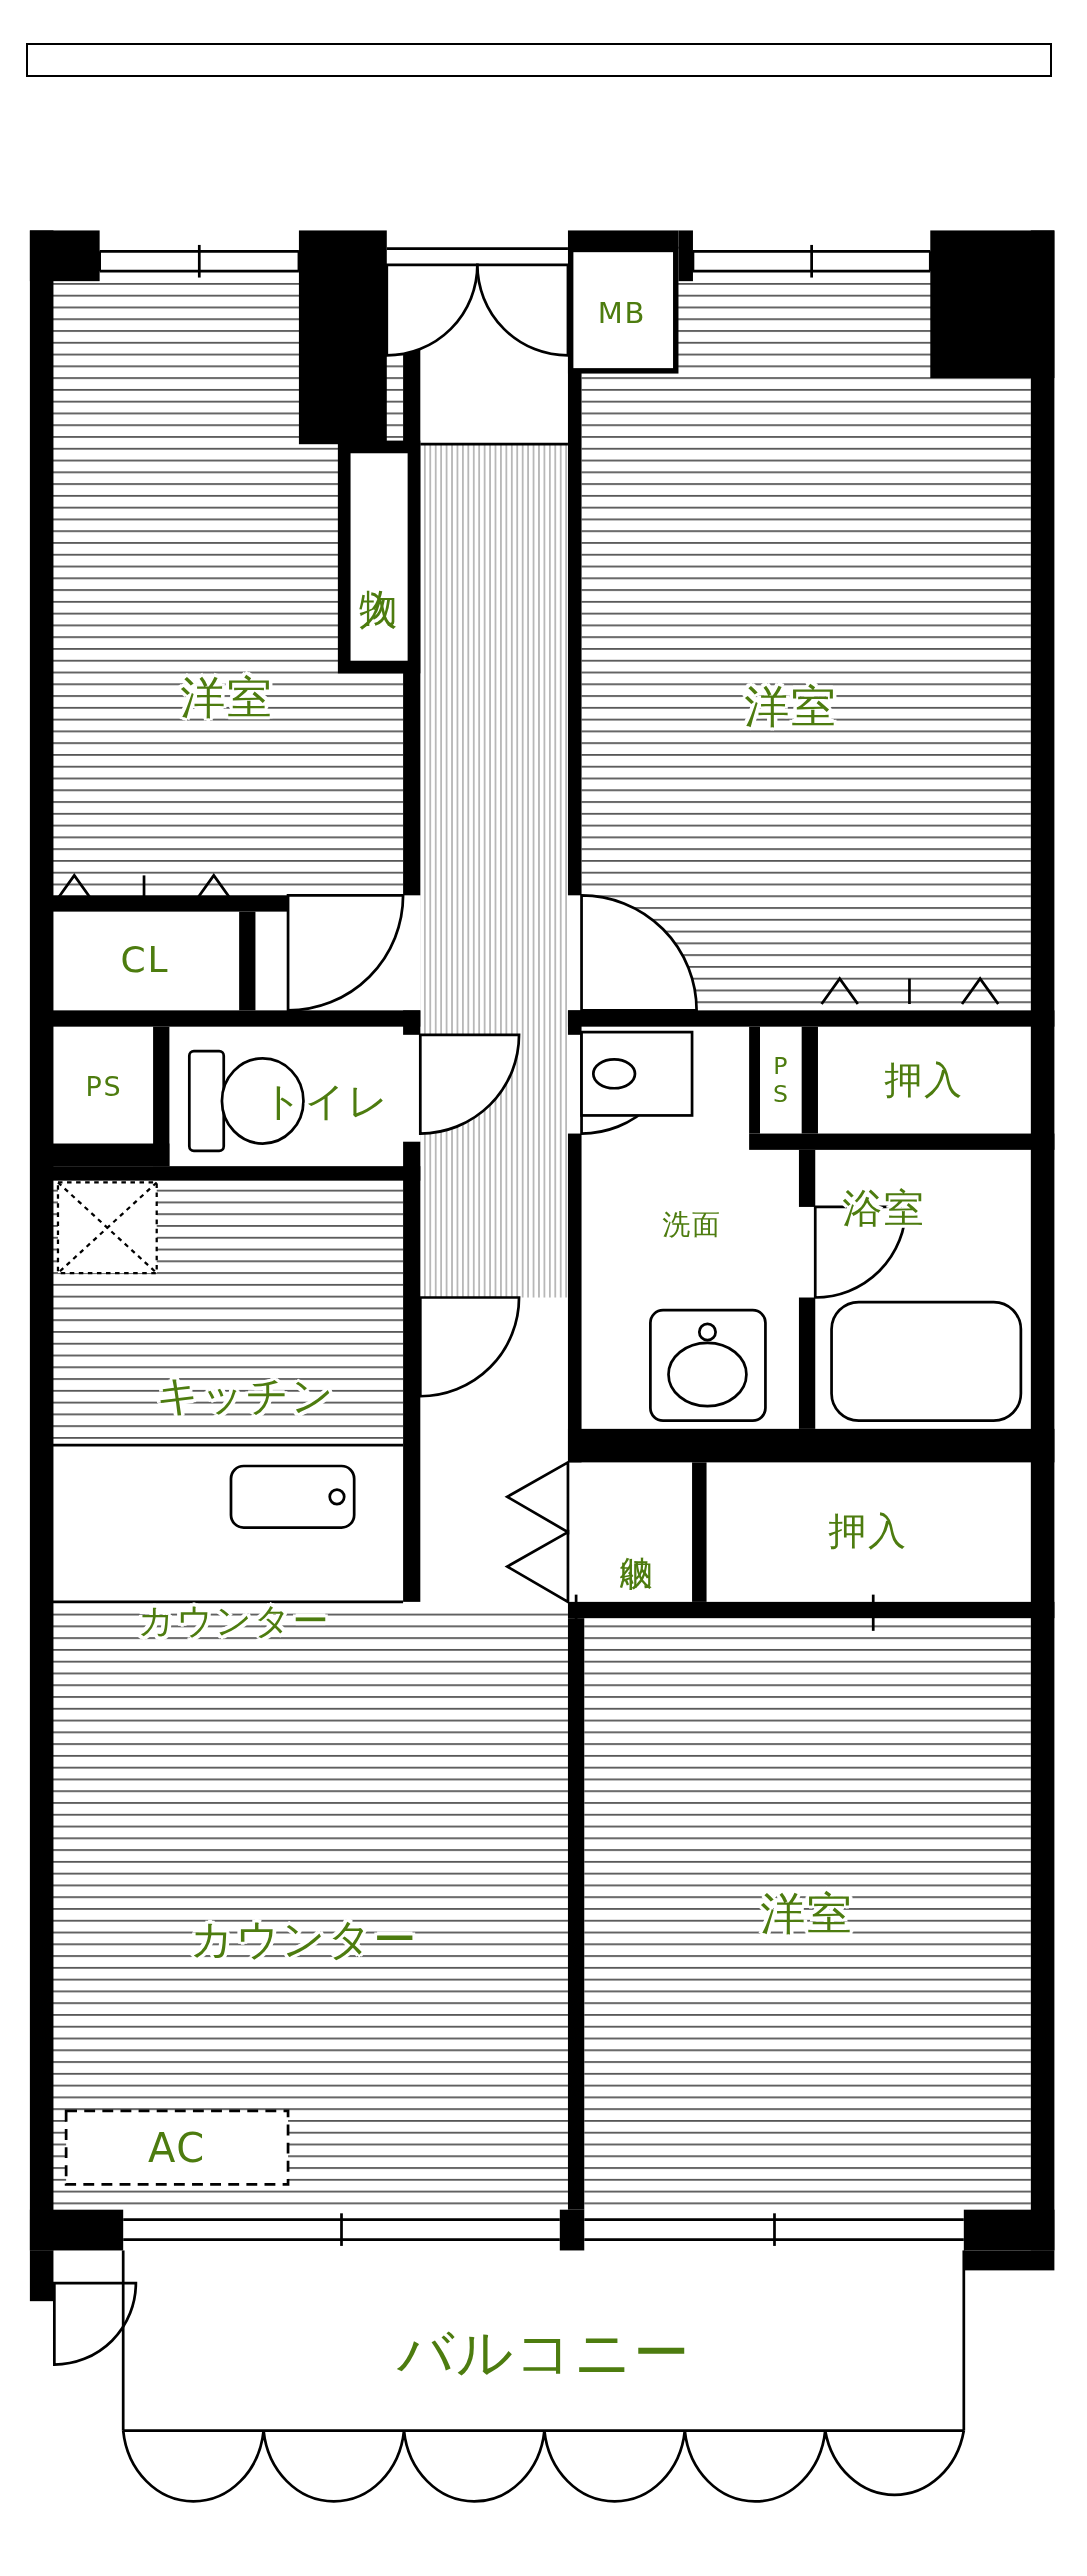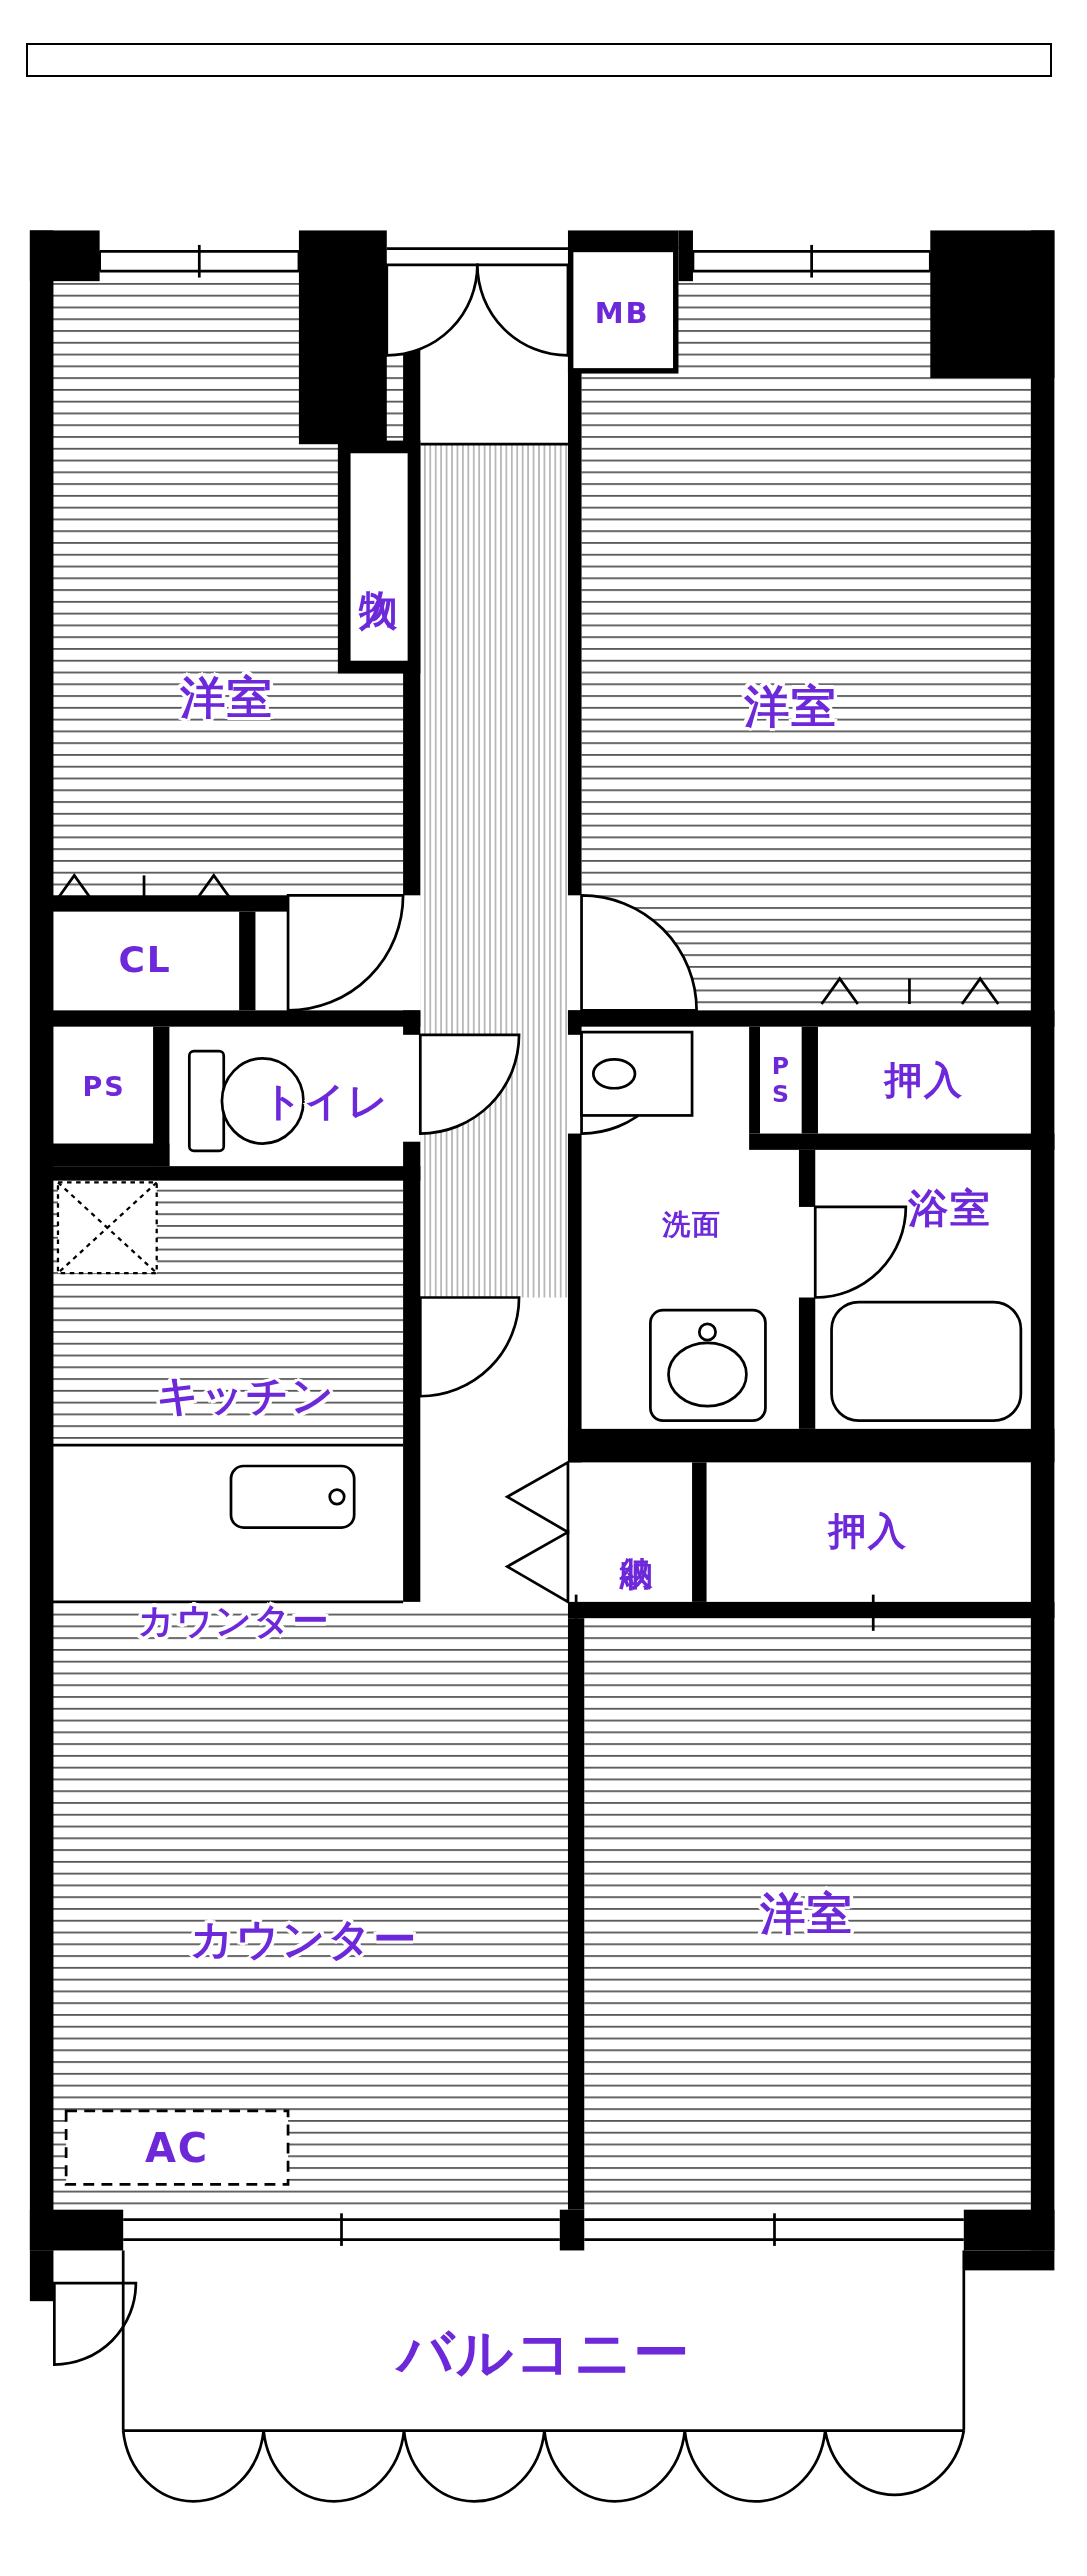--- a/index.html
+++ b/index.html
@@ -11,21 +11,21 @@
     overflow:hidden;
   }
   .header-box{
     position:absolute;left:26px;top:43px;width:1026px;height:34px;
     border:2.7px solid #000;background:#fff;box-sizing:border-box;
   }
   svg.plan{position:absolute;left:0;top:0;width:1087px;height:2576px;}
   .lbl{
     position:absolute;
     transform:translate(-50%,-50%);
-    font-weight:700;color:#6d28d9;white-space:nowrap;letter-spacing:1.8px;
+    font-weight:400;color:#4d7c0f;white-space:nowrap;letter-spacing:1.8px;
     text-shadow:-2.7px -2.7px 0 #fff,2.7px -2.7px 0 #fff,-2.7px 2.7px 0 #fff,2.7px 2.7px 0 #fff,
                 0 -3.6px 0 #fff,0 3.6px 0 #fff,-3.6px 0 0 #fff,3.6px 0 0 #fff;
     text-align:left;line-height:1.22;
   }
   .v{writing-mode:vertical-rl;text-orientation:upright;letter-spacing:0;}
 </style>
 </head>
 <body>
 
 <div class="header-box"></div>
@@ -180,21 +180,21 @@
 <div class="lbl" style="left:227px;top:698px;font-size:45px">洋室</div>
 <div class="lbl" style="left:791px;top:707px;font-size:45px">洋室</div>
 <div class="lbl v" style="left:378px;top:560px;font-size:38px">物入</div>
 <div class="lbl" style="left:622px;top:314px;font-size:29px">MB</div>
 <div class="lbl" style="left:145px;top:960px;font-size:36px">CL</div>
 <div class="lbl" style="left:104px;top:1087px;font-size:27px">PS</div>
 <div class="lbl" style="left:326px;top:1101px;font-size:40px">トイレ</div>
 <div class="lbl" style="left:924px;top:1080px;font-size:38px">押入</div>
 <div class="lbl v" style="left:780px;top:1080px;font-size:23.6px">PS</div>
 <div class="lbl" style="left:692px;top:1225px;font-size:28px">洗面</div>
-<div class="lbl" style="left:950px;top:1208px;font-size:40px">浴室</div>
+<div class="lbl" style="left:884px;top:1208px;font-size:40px">浴室</div>
 <div class="lbl" style="left:246px;top:1396px;font-size:42px">キッチン</div>
 <div class="lbl" style="left:234px;top:1621px;font-size:36px">カウンター</div>
 <div class="lbl v" style="left:636px;top:1531px;font-size:33px">収納</div>
 <div class="lbl" style="left:868px;top:1531px;font-size:38px">押入</div>
 <div class="lbl" style="left:304px;top:1939px;font-size:43px">
   <div>カウンター</div>
 </div>
 <div class="lbl" style="left:807px;top:1914px;font-size:45px">洋室</div>
 <div class="lbl" style="left:177px;top:2148px;font-size:40px">AC</div>
 <div class="lbl" style="left:544px;top:2353px;font-size:56px">バルコニー</div>

